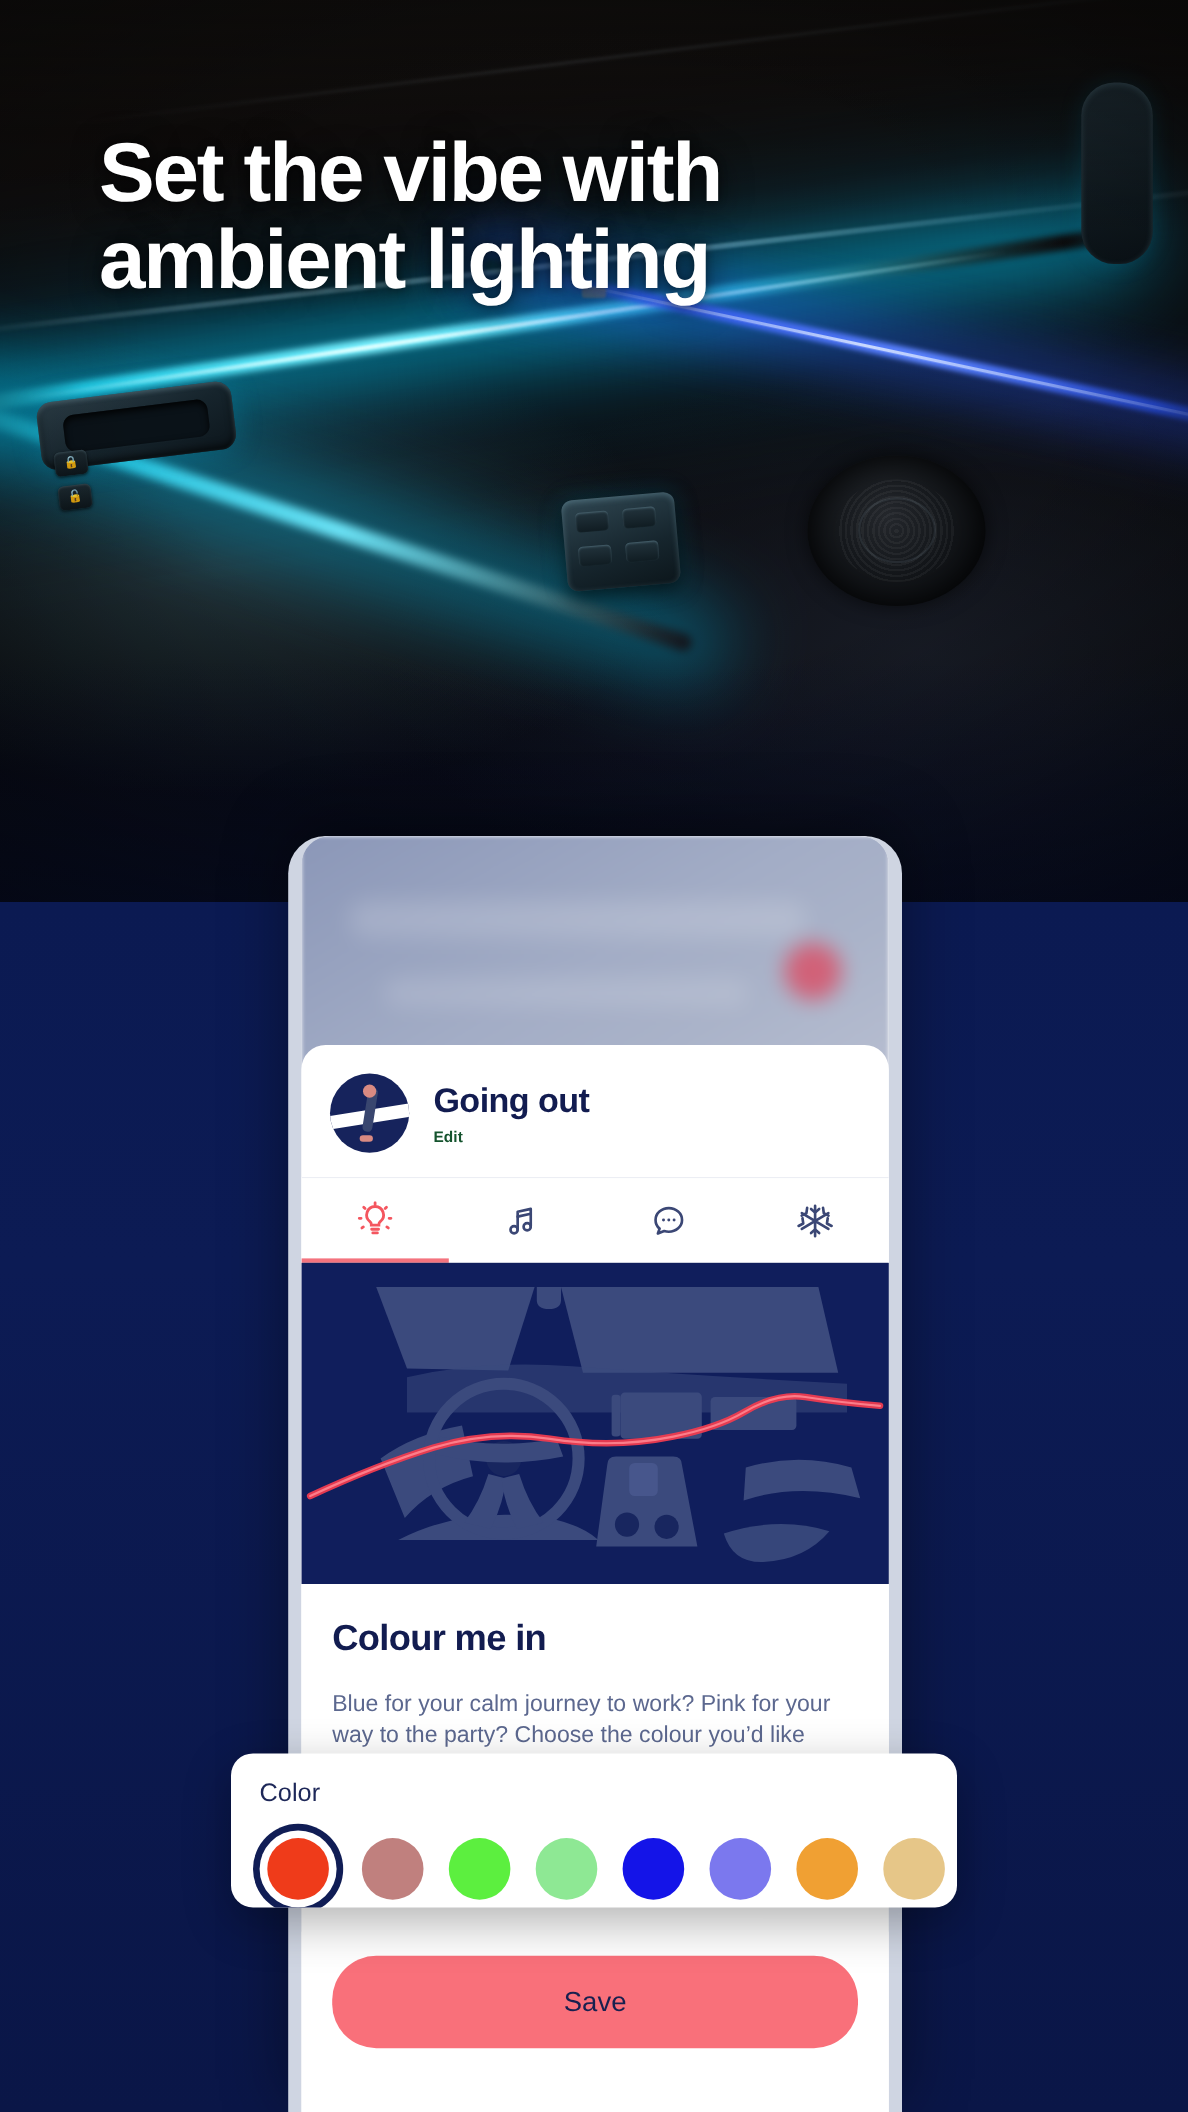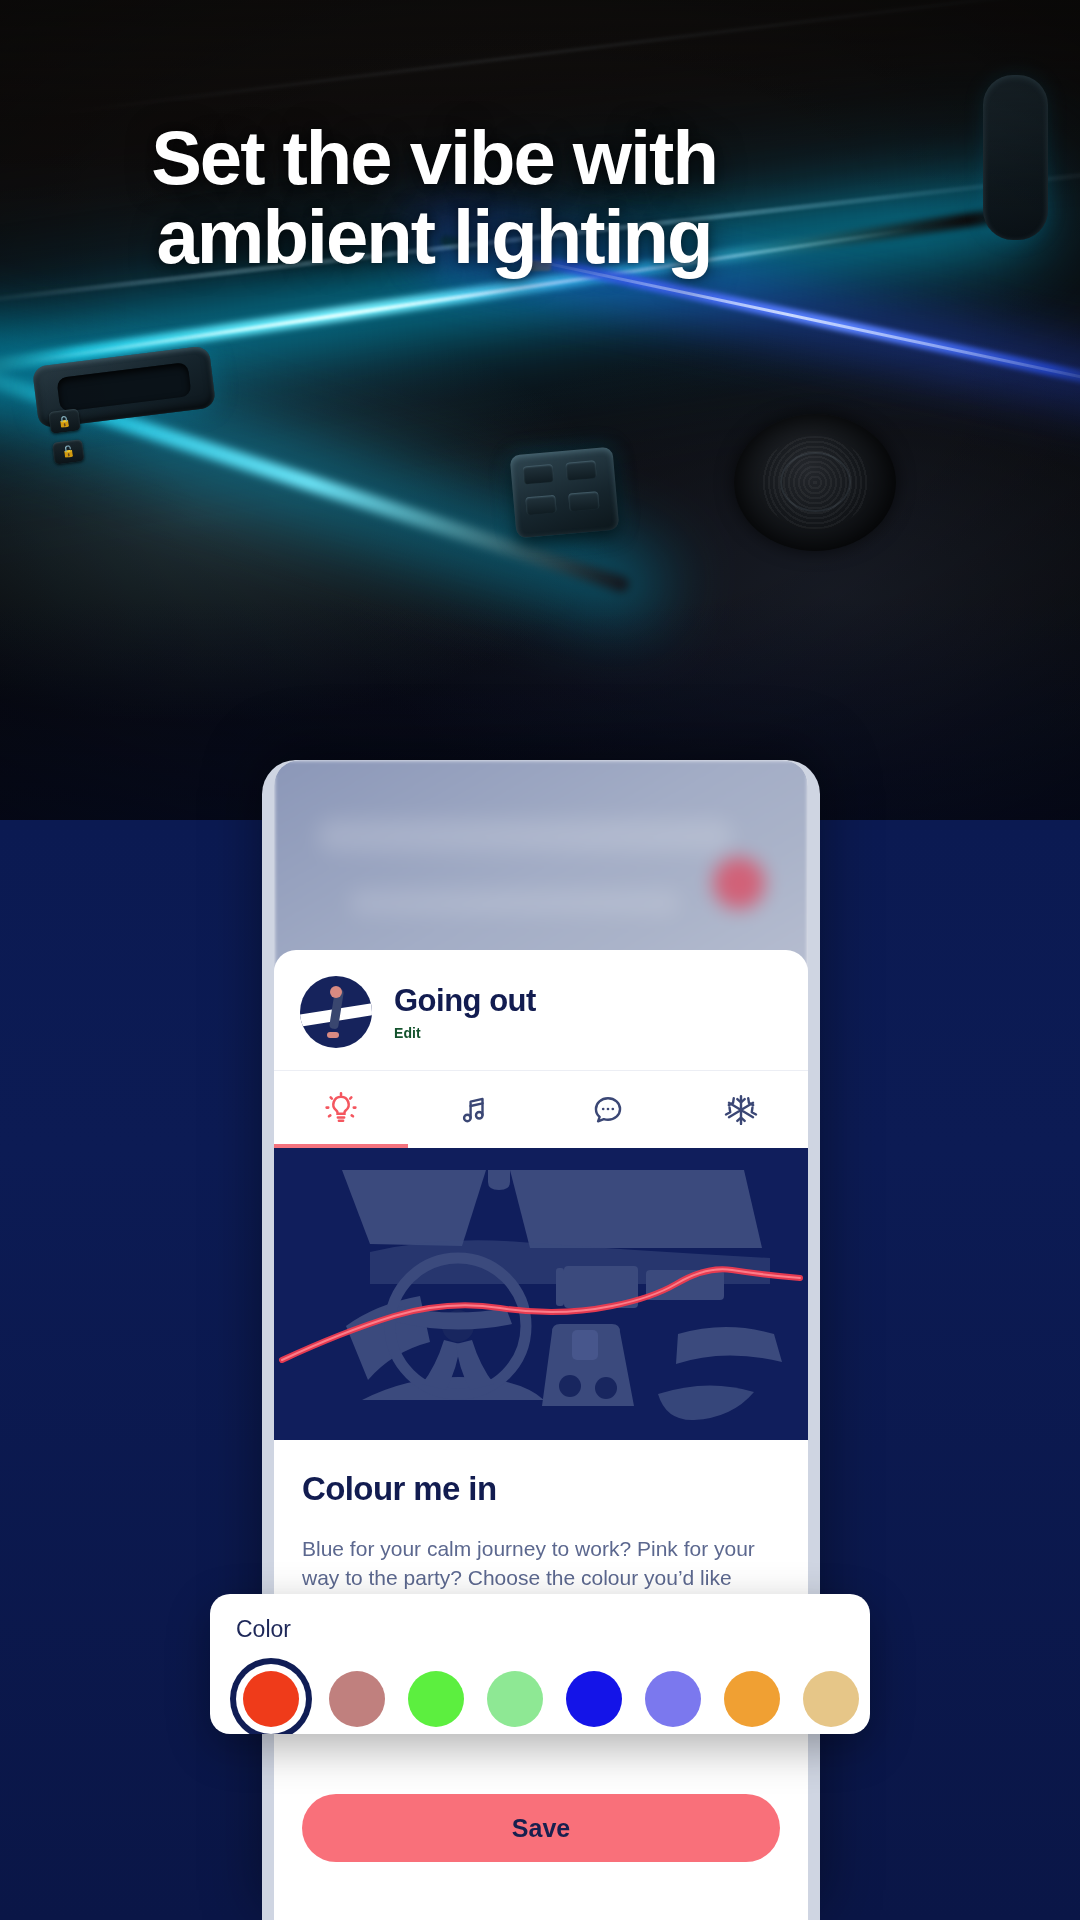--- a/index.html
+++ b/index.html
@@ -132,21 +132,21 @@
   .hero-vig{
     position:absolute; inset:0;
     background:
       radial-gradient(ellipse 95% 80% at 50% 42%, rgba(0,0,0,0) 40%, rgba(0,0,0,.55) 100%),
       linear-gradient(180deg, rgba(0,0,0,.45) 0%, rgba(0,0,0,0) 26%, rgba(0,0,0,0) 72%, rgba(8,18,60,.55) 100%);
   }
 
   
   .headline{
     position:absolute; left:0; top:118px; width:868px;
-    text-align:center; color:#fff;
+    text-align:left; color:#fff;
     font-size:76px; font-weight:700; line-height:1.04;
     letter-spacing:-2px;
     text-shadow:0 2px 28px rgba(0,0,0,.7), 0 0 8px rgba(0,0,0,.45);
     padding:0 90px;
   }
 
   
   .navy{
     position:absolute; left:0; top:820px; width:1080px; height:1100px;
     background:linear-gradient(180deg,#0b1a52 0%,#0c1b54 30%,#0a1647 100%);
@@ -243,24 +243,24 @@
   .copy{ background:#fff; padding:30px 28px 18px 28px; }
   .copy h2{ font-size:33px; font-weight:700; color:#121c50; letter-spacing:-.6px; margin-bottom:27px; }
   .copy p{ font-size:21px; line-height:1.38; color:#5c688f; }
 
   
   .save-wrap{
     position:absolute; left:0; bottom:0; width:534px; background:#fff;
     padding:22px 28px 58px 28px;
   }
   .save-btn{
-    width:100%; height:68px; border:none; border-radius:40px;
+    width:100%; height:84px; border:none; border-radius:40px;
     background:#f9707a; color:#18204f;
     font-family:"Liberation Sans", sans-serif;
-    font-size:25px; font-weight:700; cursor:pointer;
+    font-size:25px; font-weight:400; cursor:pointer;
   }
 
   
   .picker{
     position:absolute; left:210px; top:1594px; width:660px; height:140px;
     background:#fff; border-radius:20px;
     box-shadow:0 14px 44px rgba(0,0,0,.30);
     padding:22px 26px 0 26px; overflow:hidden;
   }
   .picker-label{ font-size:23px; color:#1d2758; margin-bottom:28px; }

